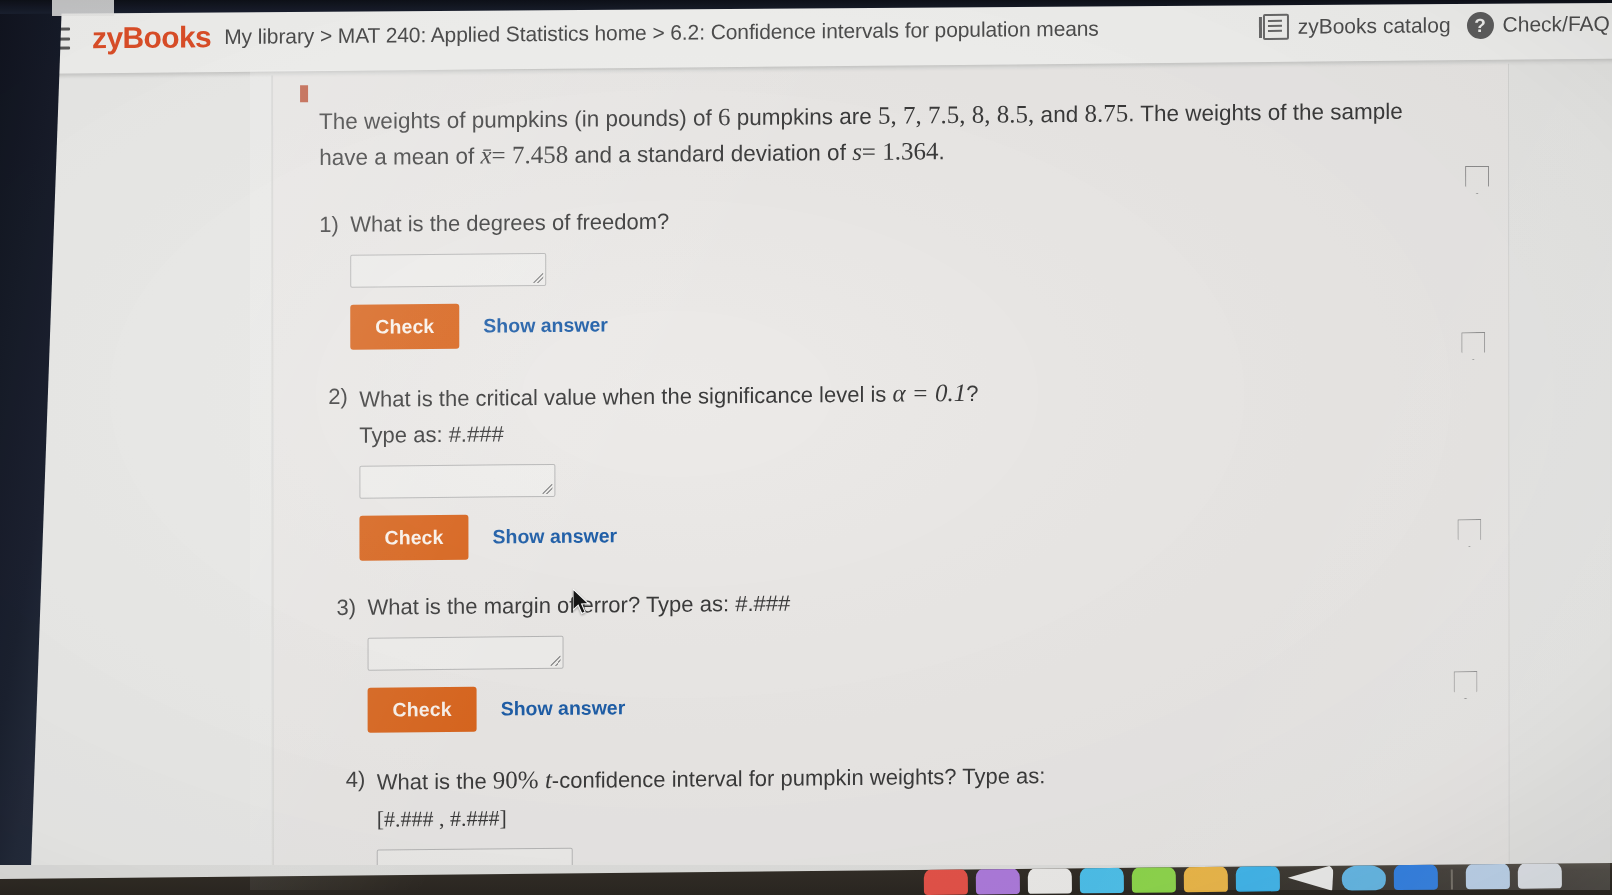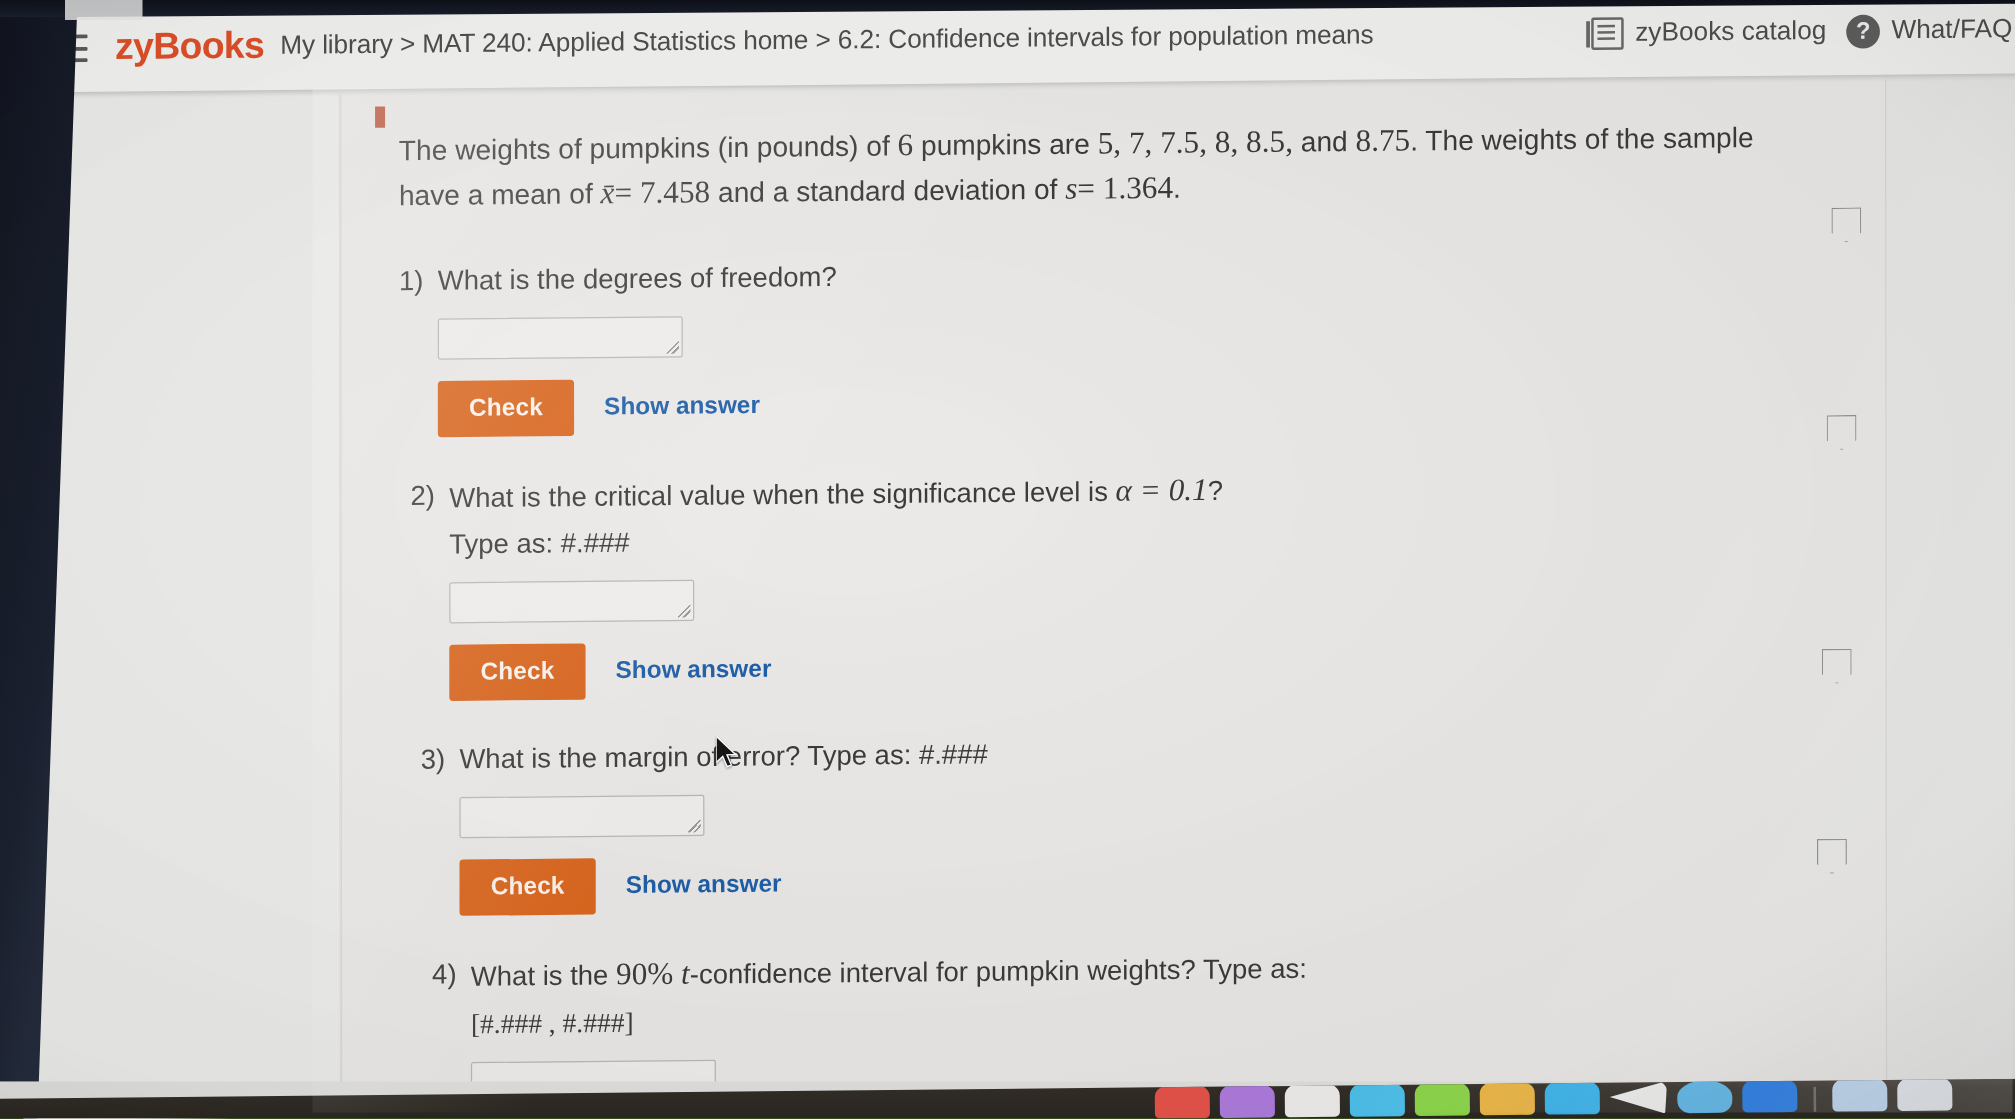--- a/index.html
+++ b/index.html
@@ -5,21 +5,21 @@
   html, body {
     margin: 0;
     padding: 0;
     background: #1a1f2b;
   }
   #stage {
     position: relative;
     width: 1612px;
     height: 895px;
     overflow: hidden;
-    background: #4d7c0f;
+    background: #ec4899;
     font-family: "Liberation Sans", sans-serif;
   }
 
   
   .bezel-left {
     position: absolute;
     left: 0; top: 0;
     width: 110px; height: 895px;
     background: linear-gradient(100deg, #10141f 0%, #1b2130 48%, #232a3a 62%, #2a3346 100%);
     z-index: 30;
@@ -338,21 +338,21 @@
 
       <div class="breadcrumb">My library &gt; MAT 240: Applied Statistics home &gt; 6.2: Confidence intervals for population means</div>
 
       <div class="topbar-right">
         <div class="tb-item">
           <span class="icon-catalog"></span>
           <span>zyBooks catalog</span>
         </div>
         <div class="tb-item">
           <span class="icon-help">?</span>
-          <span>What/FAQ</span>
+          <span>Check/FAQ</span>
         </div>
       </div>
     </div>
 
     <div class="page">
 
       <div class="left-rail"></div>
       <div class="outer-rail"></div>
 
       <div class="content-panel">

